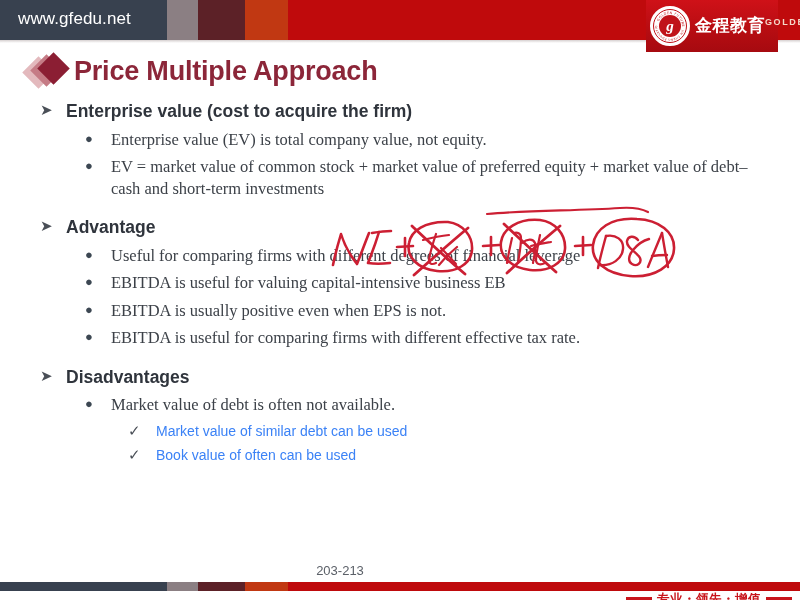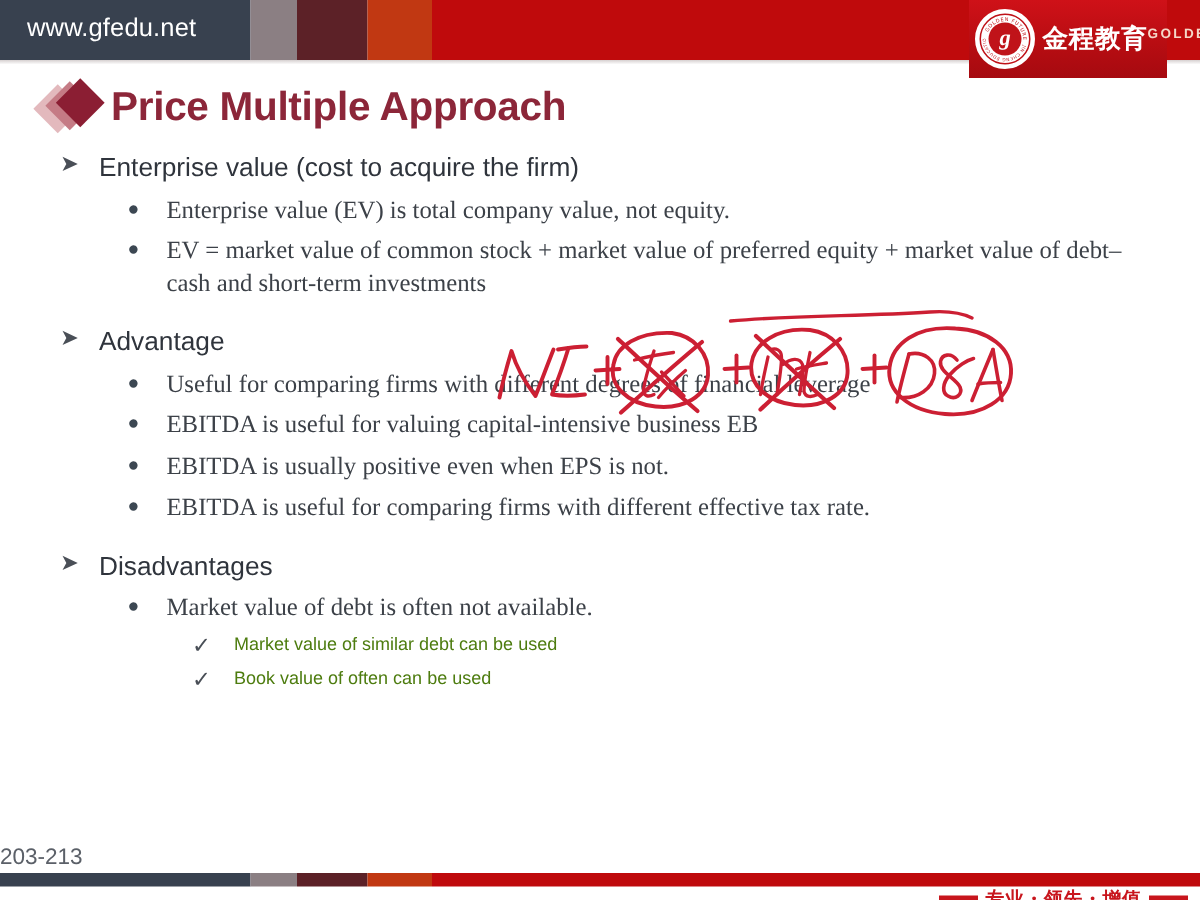--- a/index.html
+++ b/index.html
@@ -170,21 +170,21 @@
     margin-bottom: 6px;
   }
   .lvl1 .marker {
     width: 26px;
     font-size: 15px;
     color: #4a4f57;
     padding-top: 2px;
   }
   .lvl1 .ltext {
     font-size: 17.5px;
-    font-weight: normal;
+    font-weight: bold;
     color: #2f343c;
   }
   
   .lvl2 {
     margin-left: 85px;
     margin-bottom: 6px;
   }
   .lvl2 .marker {
     width: 26px;
     font-size: 13px;
@@ -202,41 +202,41 @@
     margin-left: 128px;
     margin-bottom: 6px;
   }
   .lvl3 .marker {
     width: 28px;
     font-size: 15px;
     color: #4a4f57;
     padding-top: 1px;
   }
   .lvl3 .ltext {
-    font-size: 12px;
-    color: #4d7c0f;
+    font-size: 14px;
+    color: #3b82f6;
   }
   .gap-md { height: 11px; }
 
   
   #handwriting {
     position: absolute;
     left: 0; top: 0;
     width: 800px; height: 600px;
     pointer-events: none;
   }
 
   
   #page-number {
     position: absolute;
     left: 0; top: 563px;
     width: 680px;
-    text-align: left;
+    text-align: center;
     color: #5b6068;
-    font-size: 15px;
+    font-size: 13px;
   }
   #footer-bar {
     position: absolute;
     left: 0; top: 582px;
     width: 800px;
     height: 9px;
     display: flex;
   }
   .fseg { height: 100%; }
   #footer-tagline {

